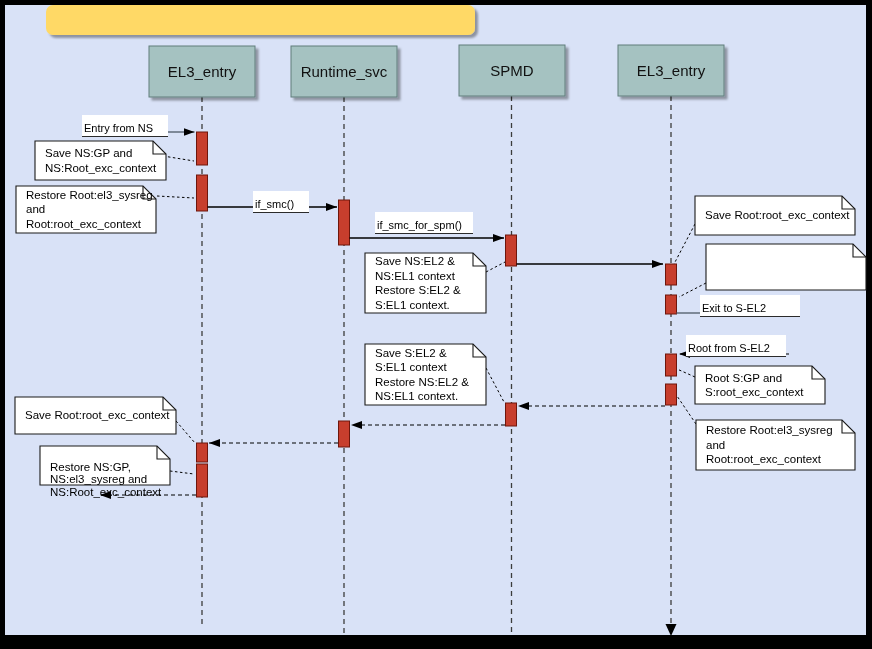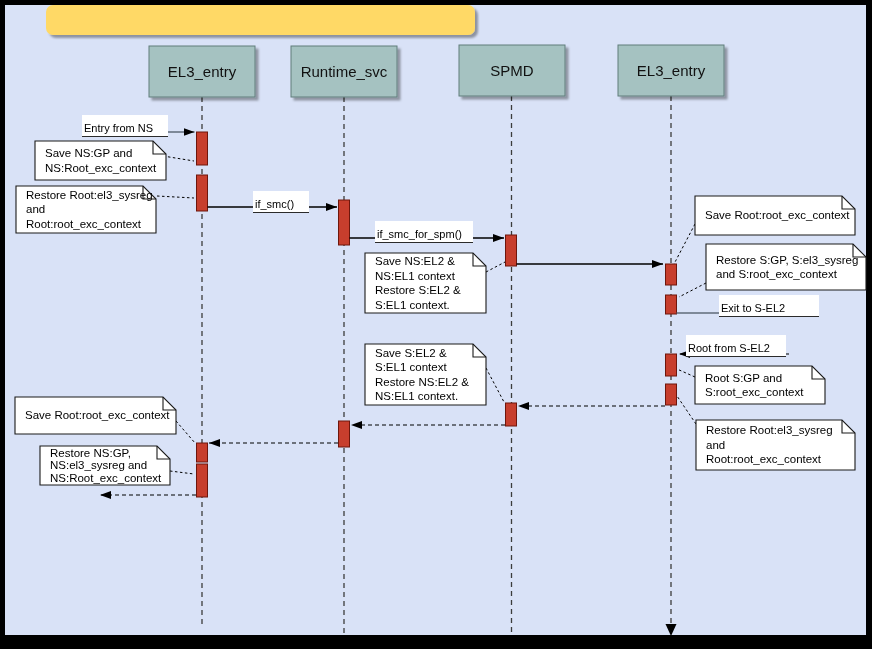--- a/index.html
+++ b/index.html
@@ -140,63 +140,59 @@
 </svg>
 
 
 <div class="overlay head-label" style="left:149px;top:46px;width:106px;height:51px">EL3_entry</div>
 <div class="overlay head-label" style="left:459px;top:45px;width:106px;height:51px">SPMD</div>
 <div class="overlay head-label" style="left:291px;top:46px;width:106px;height:51px">Runtime_svc</div>
 <div class="overlay head-label" style="left:618px;top:45px;width:106px;height:51px">EL3_entry</div>
 
 <div class="overlay msg-label" style="left:82px;top:115px;width:82px">Entry from NS</div>
 <div class="overlay msg-label" style="left:253px;top:191px;width:52px">if_smc()</div>
-<div class="overlay msg-label" style="left:375px;top:221px;width:94px">if_smc_for_spm()</div>
-<div class="overlay msg-label" style="left:719px;top:295px;width:96px">Exit to S-EL2</div>
+<div class="overlay msg-label" style="left:375px;top:212px;width:94px">if_smc_for_spm()</div>
+<div class="overlay msg-label" style="left:700px;top:295px;width:96px">Exit to S-EL2</div>
 <div class="overlay msg-label" style="left:686px;top:335px;width:96px">Root from S-EL2</div>
 
 <div class="overlay note-text" style="left:36px;top:142px;width:128px;height:37px">
       <div>Save NS:GP and</div>
       <div>NS:Root_exc_context</div>
     </div>
 <div class="overlay note-text" style="left:17px;top:187px;width:137px;height:45px">
       <div>Restore Root:el3_sysreg</div>
       <div>and</div>
       <div>Root:root_exc_context</div>
     </div>
 <div class="overlay note-text" style="left:366px;top:254px;width:141px;height:58px">
       <div>Save NS:EL2 &amp;</div>
       <div>NS:EL1 context</div>
       <div>Restore S:EL2 &amp;</div>
       <div>S:EL1 context.</div>
     </div>
 <div class="overlay note-text" style="left:696px;top:197px;width:155px;height:37px">
       <div>Save Root:root_exc_context</div>
     </div>
-<div class="overlay note-text" style="left:707px;top:245px;width:157px;height:44px">
-      <div>Restore S:GP, S:el3_sysreg</div>
-      <div>and S:root_exc_context</div>
-    </div>
 <div class="overlay note-text" style="left:696px;top:367px;width:126px;height:36px">
       <div>Root S:GP and</div>
       <div>S:root_exc_context</div>
     </div>
 <div class="overlay note-text" style="left:697px;top:421px;width:155px;height:48px">
       <div>Restore Root:el3_sysreg</div>
       <div>and</div>
       <div>Root:root_exc_context</div>
     </div>
 <div class="overlay note-text" style="left:366px;top:345px;width:132px;height:59px">
       <div>Save S:EL2 &amp;</div>
       <div>S:EL1 context</div>
       <div>Restore NS:EL2 &amp;</div>
       <div>NS:EL1 context.</div>
     </div>
 <div class="overlay note-text" style="left:16px;top:398px;width:158px;height:35px">
       <div>Save Root:root_exc_context</div>
     </div>
-<div class="overlay note-text note-tight" style="left:41px;top:447px;width:126px;height:37px">
+<div class="overlay note-text note-tight" style="left:41px;top:461px;width:126px;height:37px">
       <div>Restore NS:GP,</div>
       <div>NS:el3_sysreg and</div>
       <div>NS:Root_exc_context</div>
     </div>
 
 </div>
 
 </body></html>

